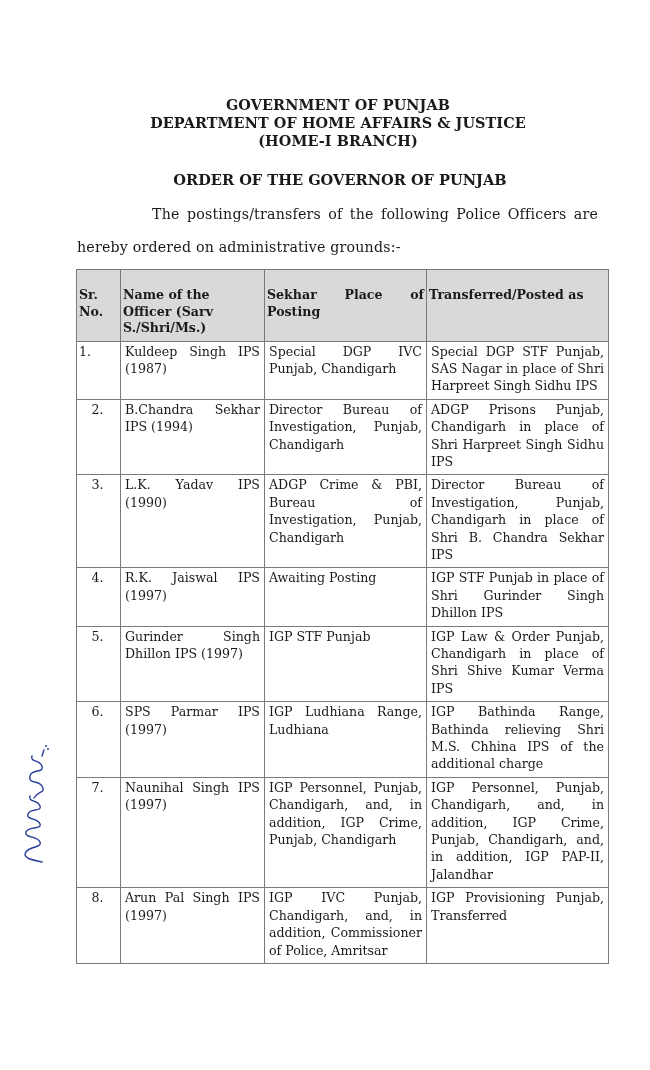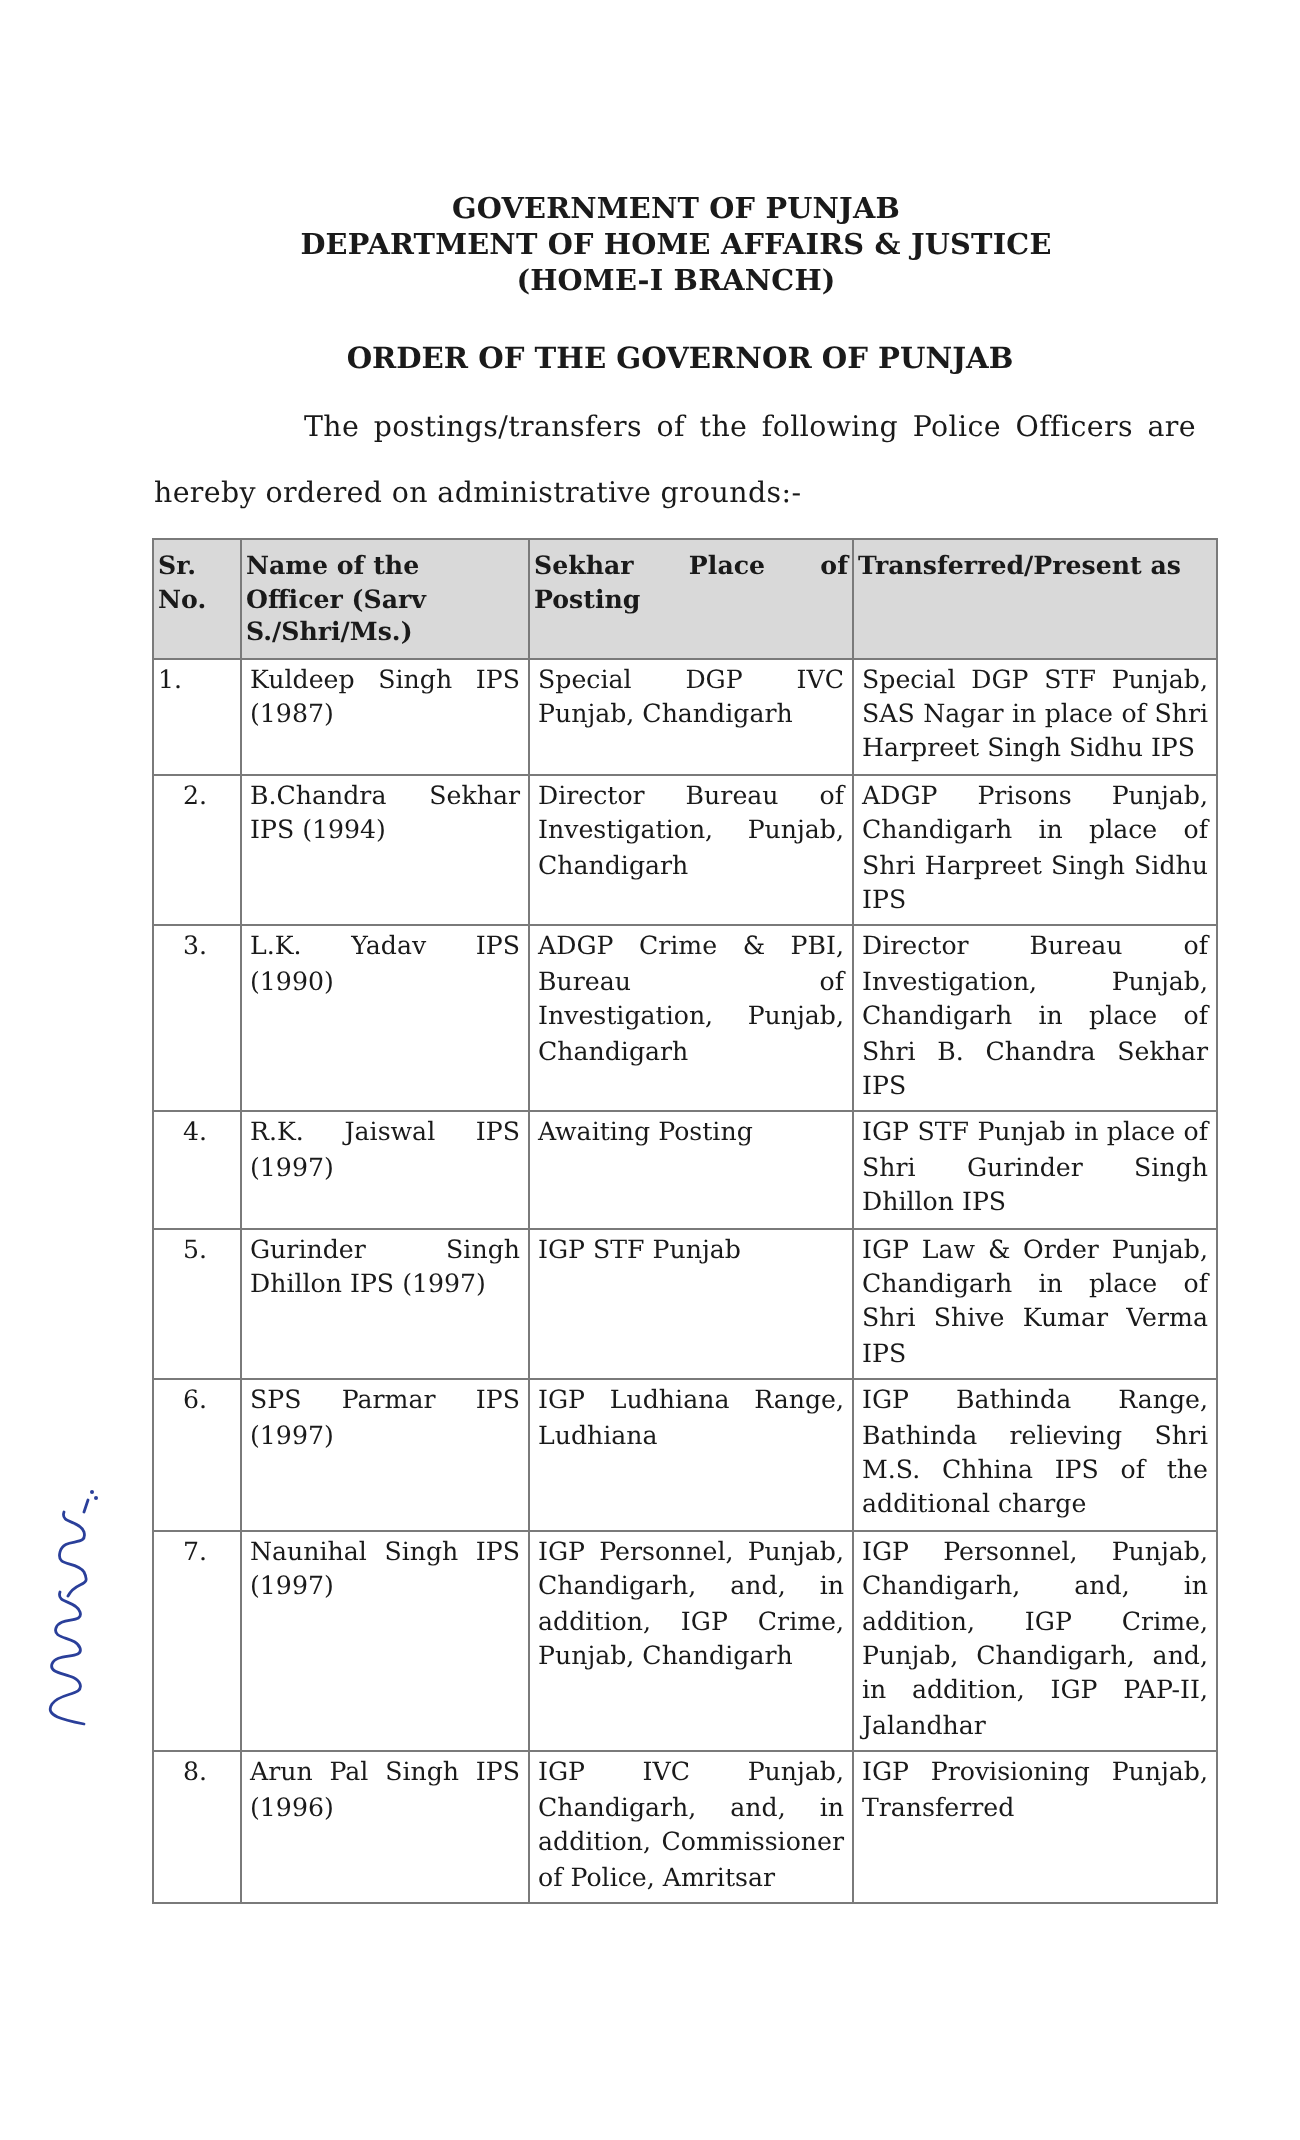--- a/index.html
+++ b/index.html
@@ -4,21 +4,21 @@
 <style>
   html, body { margin: 0; padding: 0; background: #ffffff; }
   body { width: 650px; height: 1070px; position: relative; overflow: hidden; color: #1a1a1a; font-family: "DejaVu Serif", "Liberation Serif", serif; }
   .header { position: absolute; left: 0; top: 96px; width: 676px; text-align: center; font-weight: bold; font-size: 14.4px; line-height: 18px; letter-spacing: 0.1px; }
   .order-title { position: absolute; left: 0; top: 171px; width: 680px; text-align: center; font-weight: bold; font-size: 14.6px; }
   .order-title span { text-underline-offset: 2px; }
   .intro { position: absolute; left: 77px; top: 198px; width: 521px; font-size: 14.2px; line-height: 33px; text-align: justify; text-align-last: left; text-indent: 75px; letter-spacing: 0.2px; }
   table { position: absolute; left: 76px; top: 269px; width: 532px; border-collapse: collapse; table-layout: fixed; font-size: 12.6px; line-height: 17.4px; }
   col.c1 { width: 44px; } col.c2 { width: 144px; } col.c3 { width: 162px; } col.c4 { width: 182px; }
   th, td { border: 1.2px solid #7a7a7a; vertical-align: top; padding: 1px 4px 4px 4px; }
-  th { background: #d9d9d9; font-weight: bold; text-align: left; padding: 5px 2px 4px 2px; line-height: 16.5px; }
+  th { background: #d9d9d9; font-weight: bold; text-align: left; padding: 17px 2px 4px 2px; line-height: 16.5px; }
   td { text-align: justify; text-align-last: left; }
   td.sr { text-align: center; text-align-last: center; padding-left: 2px; }
   td.sr.first { text-align: left; text-align-last: left; }
   th.place { text-align: justify; text-align-last: left; }
   .sig { position: absolute; left: 12px; top: 740px; width: 44px; height: 130px; }
 </style>
 </head>
 <body>
 
 <div class="header">
@@ -38,21 +38,21 @@
       <col class="c1">
       <col class="c2">
       <col class="c3">
       <col class="c4">
     </colgroup>
   <thead>
     <tr>
       <th>Sr. No.</th>
       <th>Name of the Officer (Sarv S./Shri/Ms.)</th>
       <th class="place">Sekhar Place of Posting</th>
-      <th>Transferred/Present as</th>
+      <th>Transferred/Posted as</th>
     </tr>
   </thead>
   <tbody id="rows">
       <tr>
         <td class="sr first">1.</td>
         <td>Kuldeep Singh IPS (1987)</td>
         <td>Special DGP IVC Punjab, Chandigarh</td>
         <td>Special DGP STF Punjab, SAS Nagar in place of Shri Harpreet Singh Sidhu IPS</td>
       </tr>
       <tr>
@@ -86,21 +86,21 @@
         <td>IGP Bathinda Range, Bathinda relieving Shri M.S. Chhina IPS of the additional charge</td>
       </tr>
       <tr>
         <td class="sr">7.</td>
         <td>Naunihal Singh IPS (1997)</td>
         <td>IGP Personnel, Punjab, Chandigarh, and, in addition, IGP Crime, Punjab, Chandigarh</td>
         <td>IGP Personnel, Punjab, Chandigarh, and, in addition, IGP Crime, Punjab, Chandigarh, and, in addition, IGP PAP-II, Jalandhar</td>
       </tr>
       <tr>
         <td class="sr">8.</td>
-        <td>Arun Pal Singh IPS (1996)</td>
+        <td>Arun Pal Singh IPS (1997)</td>
         <td>IGP IVC Punjab, Chandigarh, and, in addition, Commissioner of Police, Amritsar</td>
         <td>IGP Provisioning Punjab, Transferred</td>
       </tr>
     </tbody>
 </table>
 
 <svg class="sig" viewBox="0 0 44 130">
   <path id="sigpath" d="M30 122 C 20 120, 10 118, 14 112 C 18 106, 30 108, 28 102 C 26 96, 12 98, 14 92 C 16 86, 30 90, 28 84 C 26 78, 14 80, 16 74 C 18 68, 30 72, 28 66 C 26 60, 16 62, 18 56 M 22 58 C 26 50, 34 54, 30 46 C 26 40, 16 44, 18 36 C 20 28, 32 34, 30 26 C 28 20, 18 22, 20 16 M 30 16 L 32 10" fill="none" stroke-width="1.4" stroke-linecap="round" stroke="#2a3f9a"></path>
   <circle cx="34" cy="6" r="1" id="sigdot1" fill="#2a3f9a"></circle>
   <circle cx="36" cy="9" r="1" id="sigdot2" fill="#2a3f9a"></circle>

